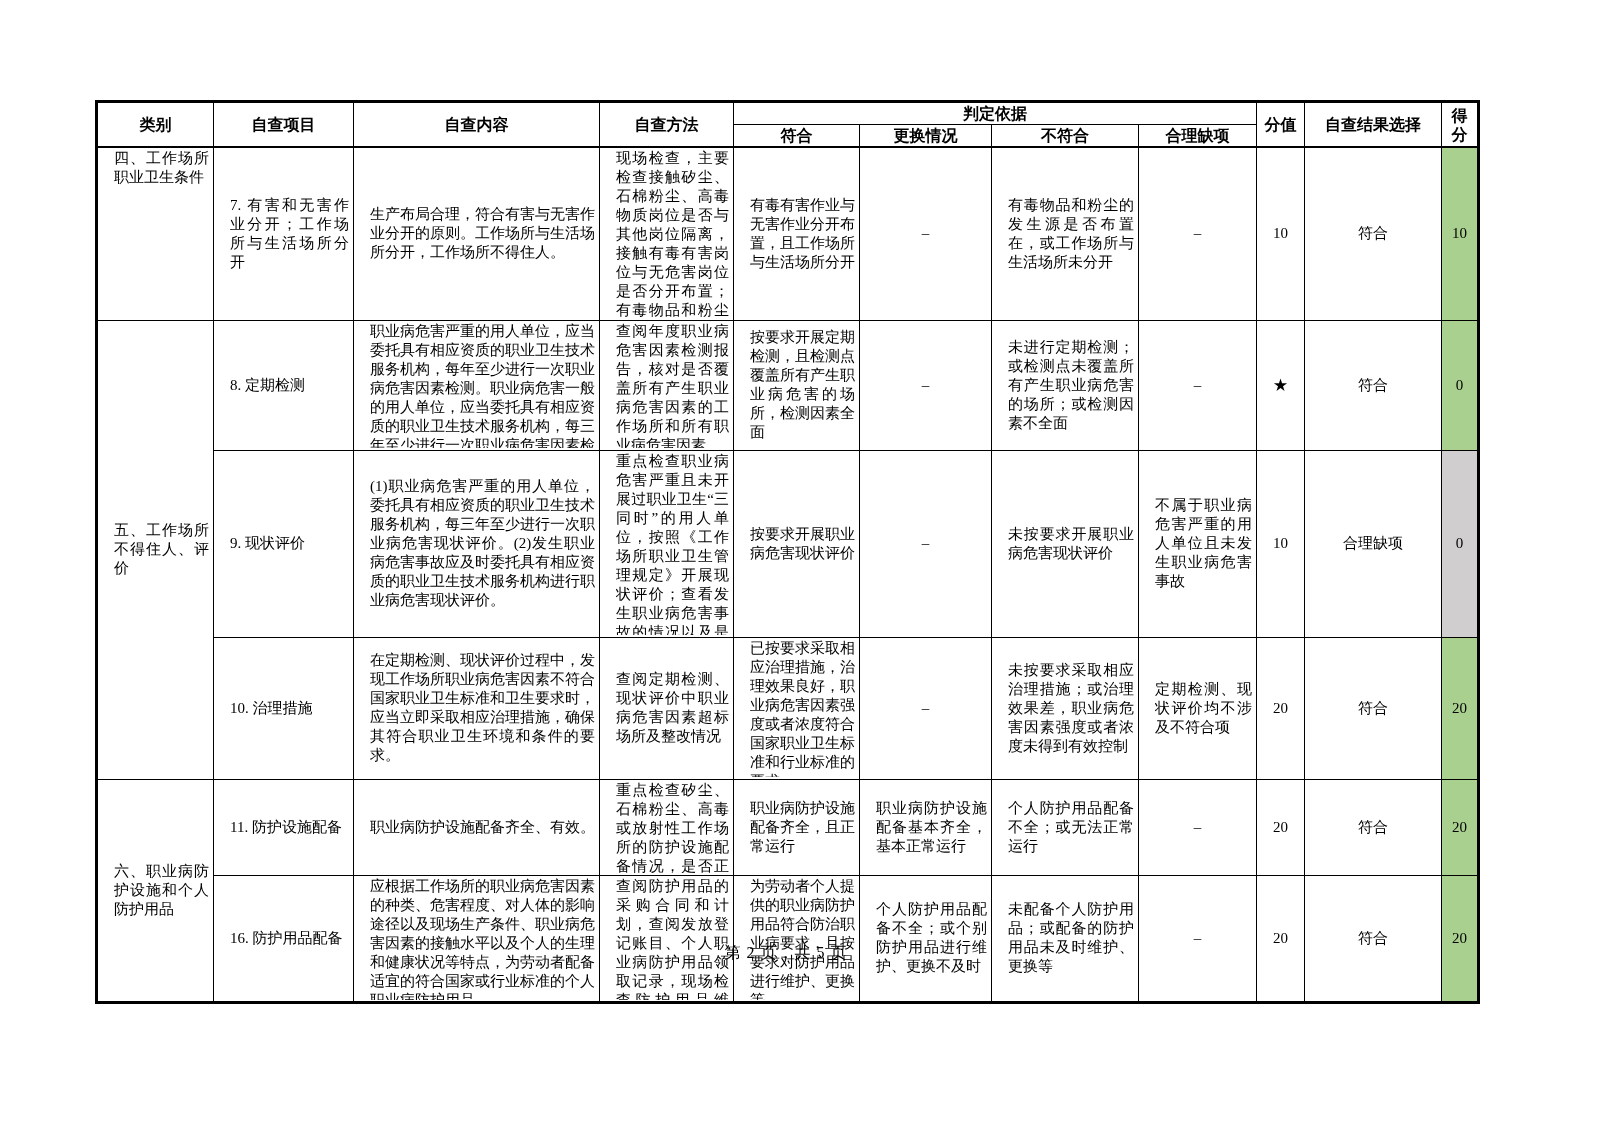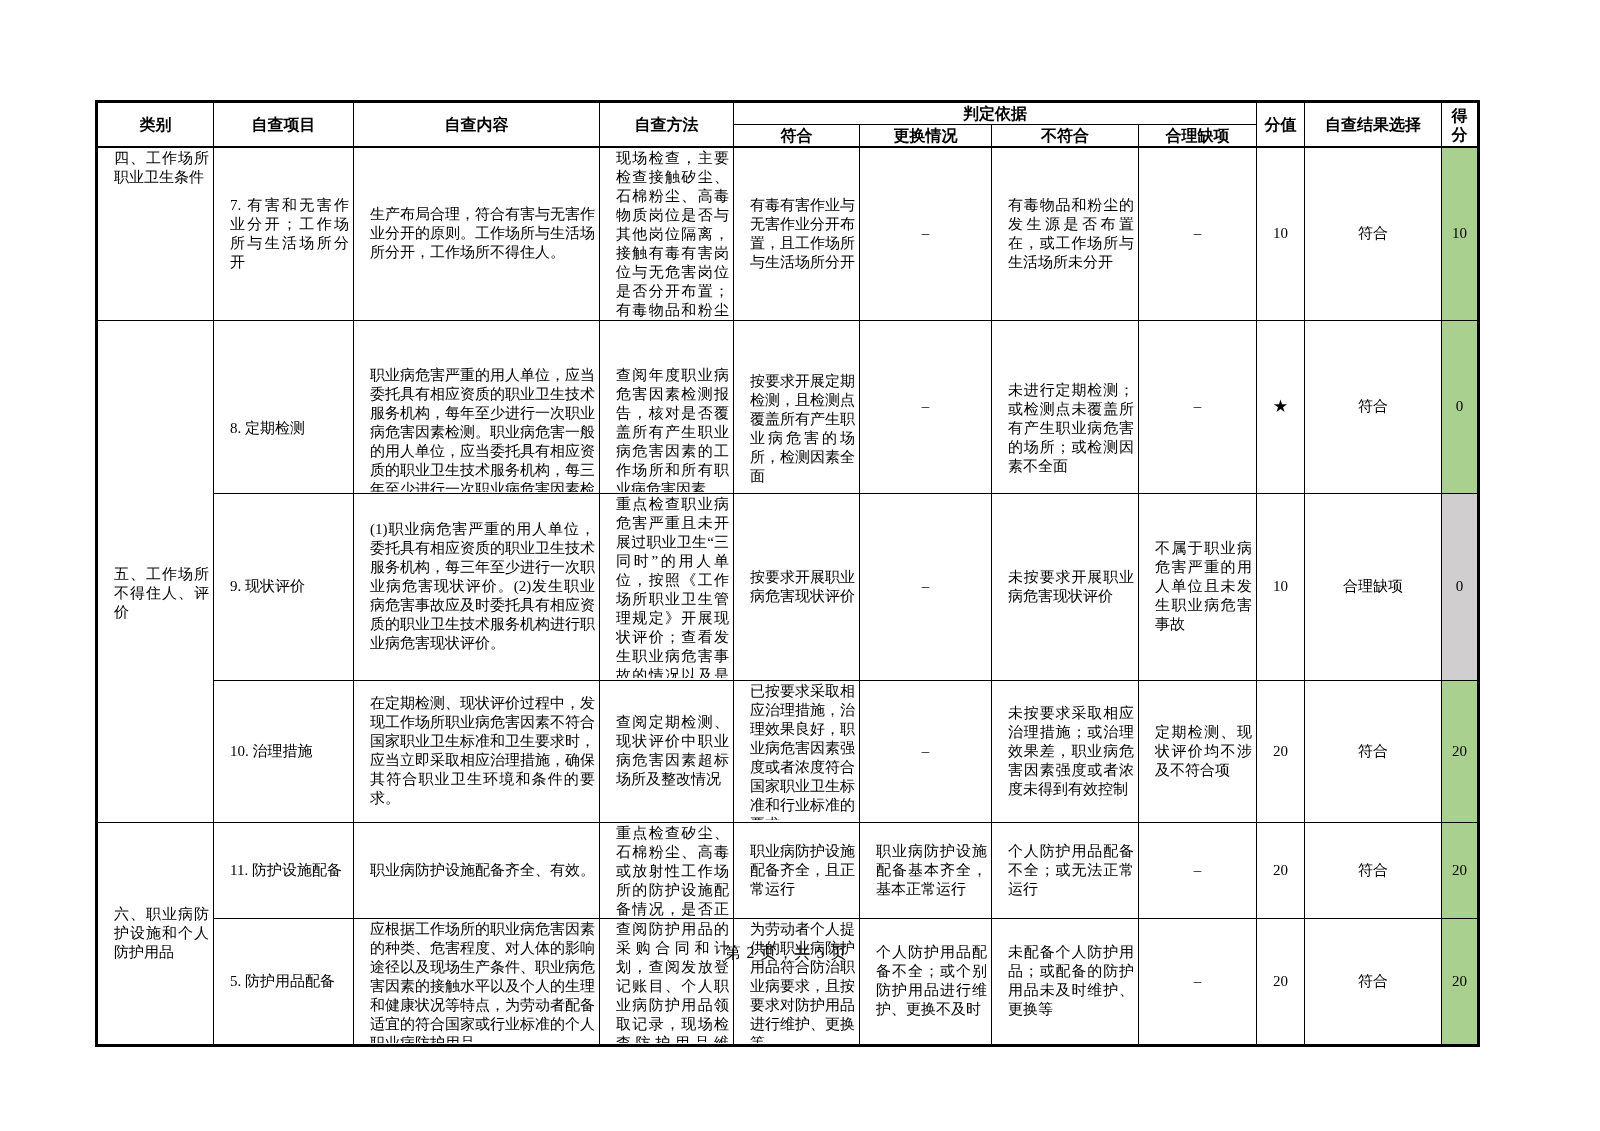--- a/index.html
+++ b/index.html
@@ -22,21 +22,21 @@
     overflow:hidden;
     box-sizing:border-box;
   }
   .checklist thead th{
     font-weight:bold;text-align:center;font-size:16px;
   }
   .checklist tbody tr:first-child td{border-top:2px solid #000;}
   tr.hr1{height:19px;margin-top:32px;}
   tr.hr2{height:21px;}
   tr.r7{height:173px;}  tr.r7 .cw{max-height:169px;}
-  tr.r8{height:130px;}  tr.r8 .cw{max-height:126px;margin-top:44px;}
+  tr.r8{height:130px;}  tr.r8 .cw{max-height:126px;}
   tr.r9{height:187px;}  tr.r9 .cw{max-height:183px;}
   tr.r10{height:142px;} tr.r10 .cw{max-height:138px;}
   tr.r11{height:96px;}  tr.r11 .cw{max-height:92px;}
   tr.r12{height:127px;} tr.r12 .cw{max-height:123px;}
   .cw{overflow:hidden;}
   td.just{text-align:justify;text-justify:inter-character;padding-left:16px;}
   td.ctr{text-align:center;}
   td.cat-top{vertical-align:top;}
   td.score-green{background:var(--score-green,#a9d08e);text-align:center;}
   td.score-gray{background:var(--score-gray,#d0cece);text-align:center;}
@@ -208,21 +208,21 @@
             <div class="cw">个人防护用品配备不全；或无法正常运行</div>
           </td>
         <td class="ctr">–</td>
         <td class="ctr">20</td>
         <td class="ctr">符合</td>
         <td class="score-green">20</td>
       </tr>
 
       <tr class="r12">
         <td class="just">
-            <div class="cw">5. 防护用品配备</div>
+            <div class="cw">16. 防护用品配备</div>
           </td>
         <td class="just">
             <div class="cw">应根据工作场所的职业病危害因素的种类、危害程度、对人体的影响途径以及现场生产条件、职业病危害因素的接触水平以及个人的生理和健康状况等特点，为劳动者配备适宜的符合国家或行业标准的个人职业病防护用品。</div>
           </td>
         <td class="just">
             <div class="cw">查阅防护用品的采购合同和计划，查阅发放登记账目、个人职业病防护用品领取记录，现场检查防护用品维护、更换情况</div>
           </td>
         <td class="just">
             <div class="cw">为劳动者个人提供的职业病防护用品符合防治职业病要求，且按要求对防护用品进行维护、更换等</div>
           </td>

